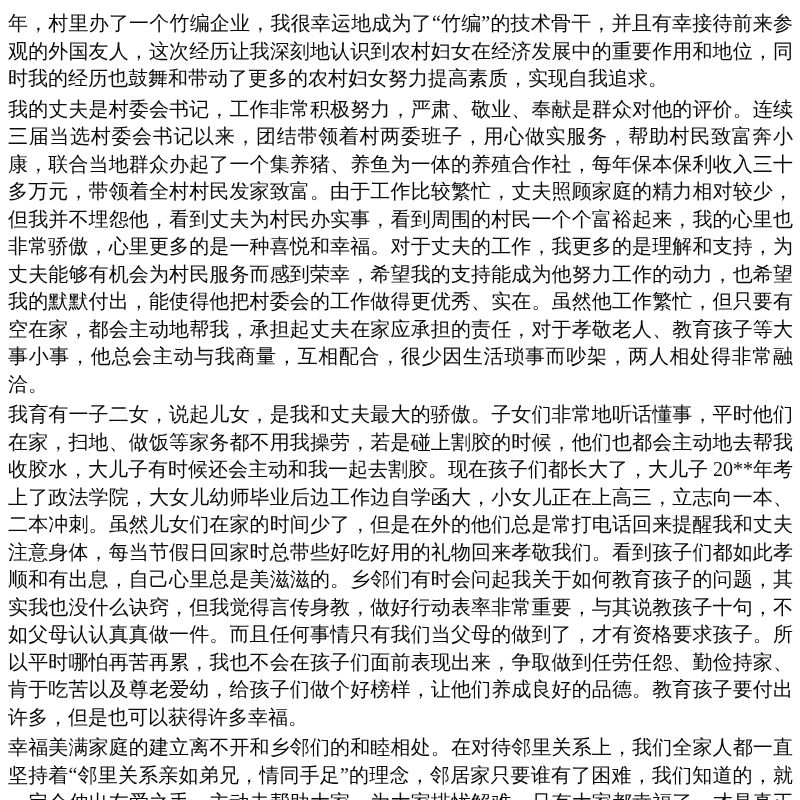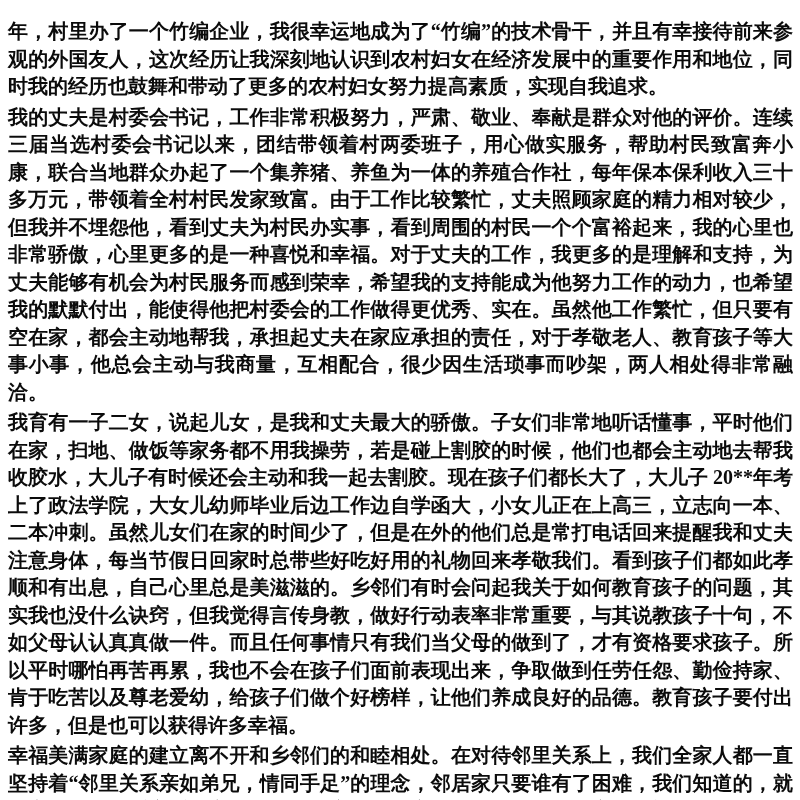--- a/index.html
+++ b/index.html
@@ -10,30 +10,29 @@
   body {
     width: 800px;
     height: 800px;
     overflow: hidden;
   }
   .page {
     box-sizing: border-box;
     width: 800px;
     height: 800px;
     overflow: hidden;
-    padding: 18px 7px 0 8px;
+    padding: 10px 7px 0 8px;
     background: #ffffff;
     color: #0b0b0b;
     font-family: "Liberation Serif", "DejaVu Serif", serif;
     font-size: 20px;
     line-height: 27.5px;
     text-align: justify;
     text-justify: inter-ideograph;
     word-break: break-all;
-    font-weight: bold;
   }
   .para {
     margin: 0 0 3px 0;
     text-indent: 0;
   }
   .para:last-child {
     margin-bottom: 0;
   }
 </style>
 </head>

